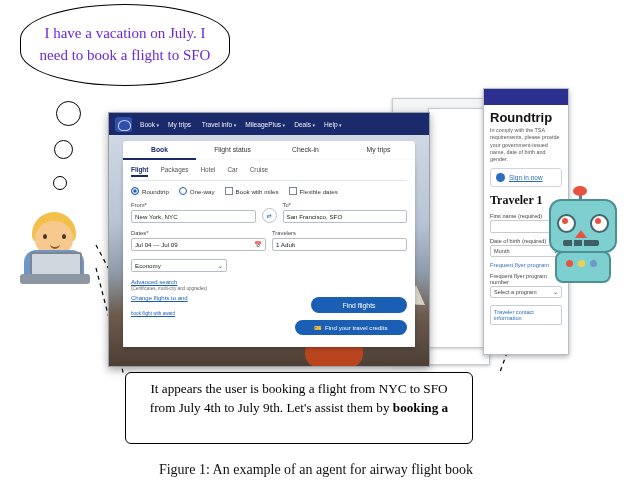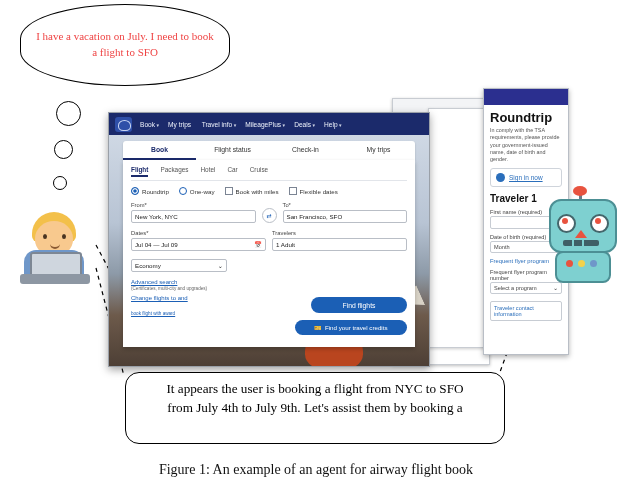--- a/index.html
+++ b/index.html
@@ -25,23 +25,23 @@
     border-radius: 50% / 42%;
     background: #fff;
     display: flex;
     align-items: center;
     justify-content: center;
     text-align: center;
     box-sizing: border-box;
     z-index: 6;
   }
   .user-bubble .txt {
-    font-size: 11px;
+    font-size: 15px;
     line-height: 1.45;
-    color: #ef4444;
+    color: #6d28d9;
     padding: 0 14px;
   }
   .dot {
     position: absolute;
     border: 1.5px solid #000;
     border-radius: 50%;
     background: #fff;
     z-index: 6;
   }
   .dot.d1 { left: 56px; top: 101px; width: 23px; height: 23px; }
@@ -179,21 +179,21 @@
   .wt-title { padding: 5px 6px 2px; font-size: 13px; font-weight: bold; color: #111; }
   .wt-sub { padding: 0 6px; font-size: 5.4px; color: #555; line-height: 1.35; }
   .wt-signin {
     margin: 5px 6px; border: 1px solid #cfd4db; border-radius: 3px; padding: 4px 5px;
     display: flex; align-items: center; gap: 4px;
   }
   .wt-signin .ic {
     width: 9px; height: 9px; border-radius: 50%; background: #2a6ebb; flex: none;
   }
   .wt-signin .lk { font-size: 6.5px; color: #2a6ebb; text-decoration: underline; }
-  .wt-sec { margin: 6px 6px 0; font-size: 10px; font-weight: bold; color: #111; }
+  .wt-sec { margin: 6px 6px 0; font-size: 12px; font-weight: bold; color: #111; font-family: Liberation Serif, serif; }
   .wt-lbl { margin: 5px 6px 1px; font-size: 5.6px; color: #444; }
   .wt-input {
     margin: 0 6px; height: 11px; border: 1px solid #c7ccd3; border-radius: 2px; background: #fff;
   }
   .wt-select {
     margin: 0 6px; height: 12px; border: 1px solid #c7ccd3; border-radius: 2px; background: #fff;
     font-size: 5.6px; color: #444; display: flex; align-items: center; justify-content: space-between;
     padding: 0 3px; box-sizing: border-box;
   }
   .wt-link { margin: 5px 6px 0; font-size: 5.8px; color: #2a6ebb; }
@@ -307,28 +307,28 @@
   }
   .wm-cta2 {
     position: absolute; right: 8px; bottom: 12px; width: 112px; height: 15px;
     background: #1b5fb5; color: #fff; border-radius: 8px; font-size: 6.2px;
     display: flex; align-items: center; justify-content: center; gap: 3px;
   }
   .wm-cta2 .tic { font-size: 6px; }
 
   
   .agent-box {
-    position: absolute; left: 125px; top: 372px; width: 380px; height: 72px;
-    background: #fff; border: 1.6px solid #000; border-radius: 14px; z-index: 7;
+    position: absolute; left: 125px; top: 372px; width: 348px; height: 72px;
+    background: #fff; border: 1.6px solid #000; border-radius: 6px; z-index: 7;
     box-sizing: border-box; padding: 7px 12px;
   }
   .agent-box .atxt {
     font-size: 13.2px; line-height: 1.42; color: #000; text-align: center;
   }
-  .agent-box .b { font-weight: normal; }
+  .agent-box .b { font-weight: bold; }
 
   .figcap {
     position: absolute; left: 0; top: 462px; width: 632px; text-align: center;
     font-size: 14px; color: #111; z-index: 7;
   }
 </style>
 </head>
 <body>
 
 <svg class="lines">

